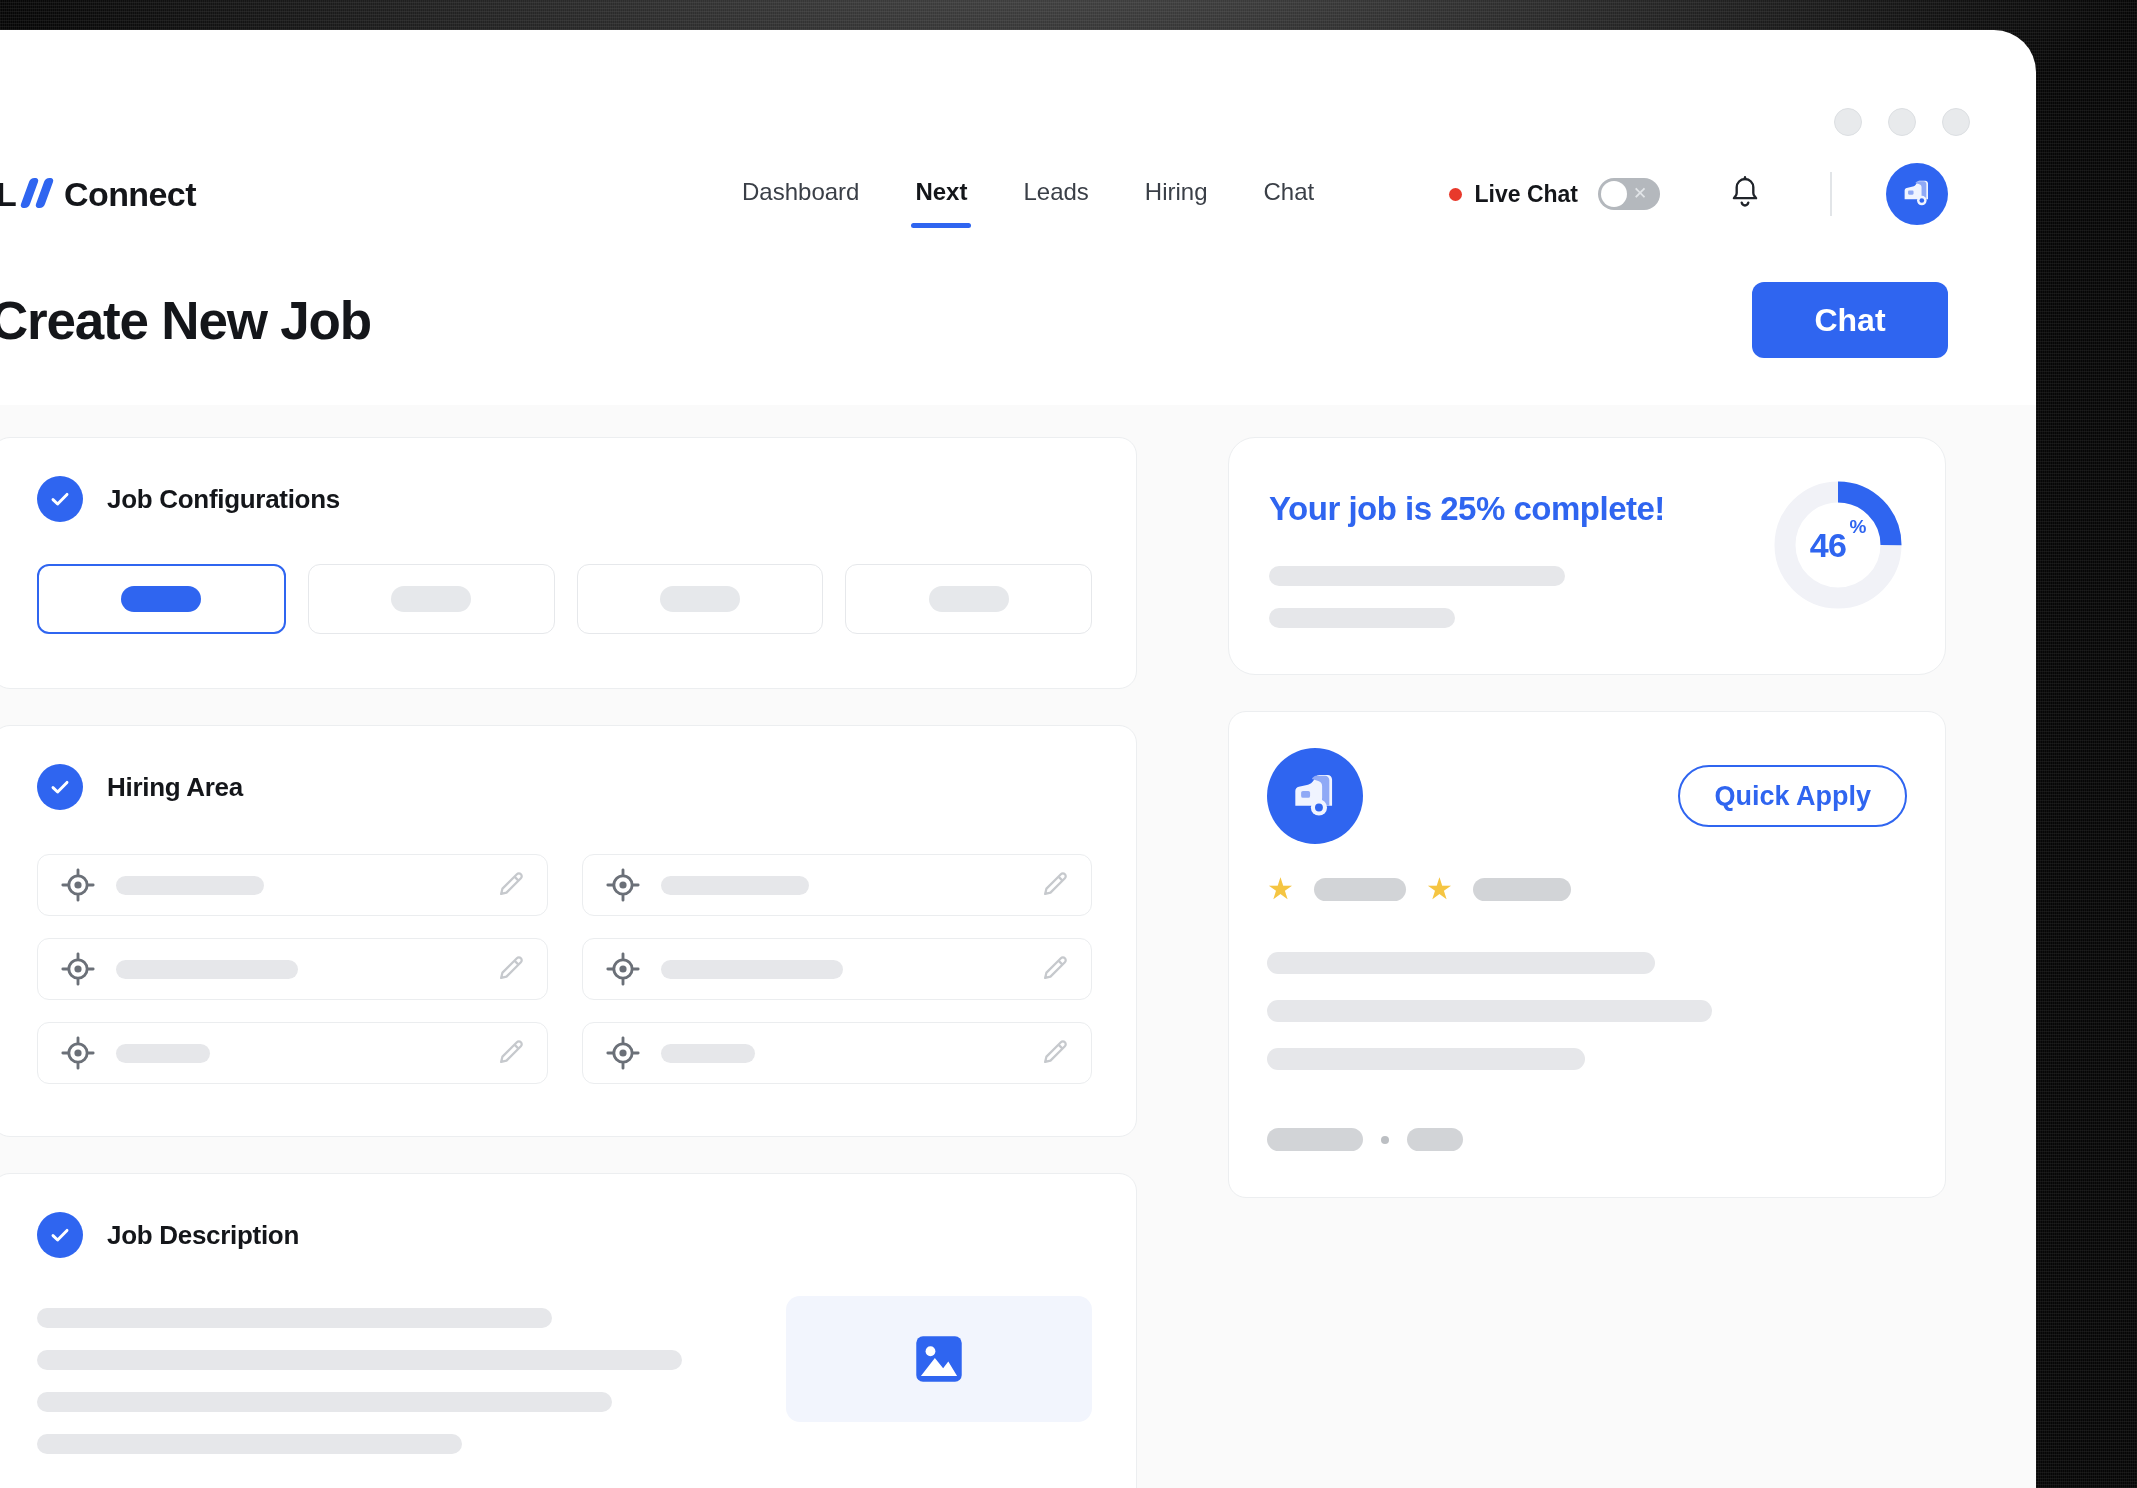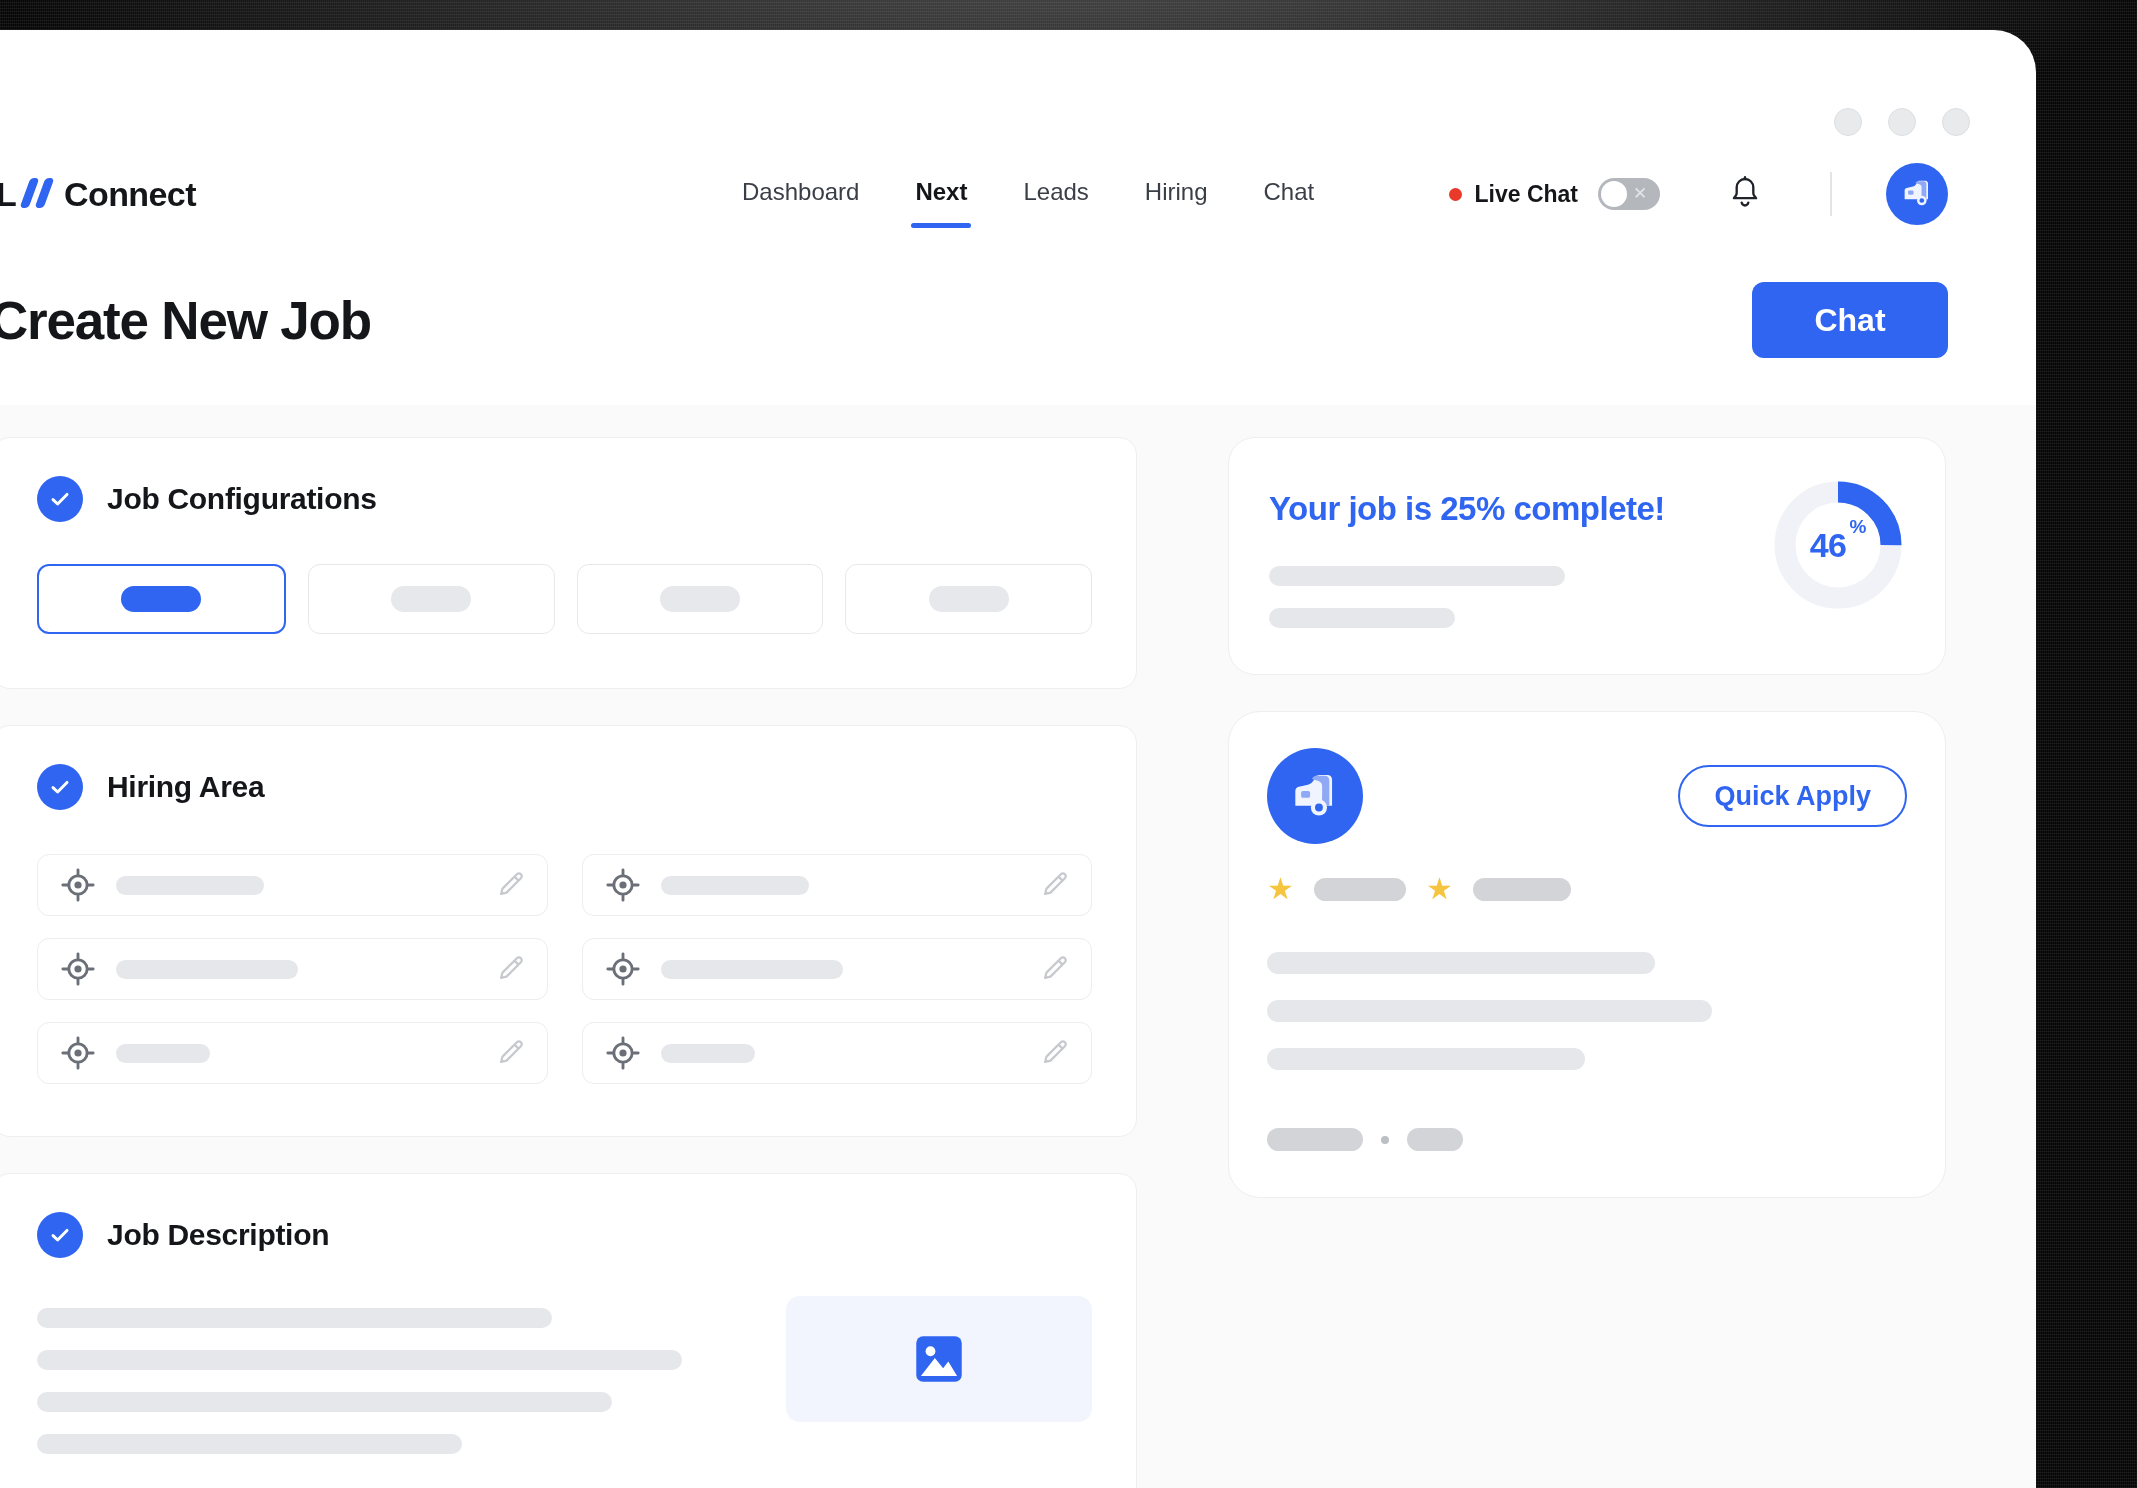--- a/index.html
+++ b/index.html
@@ -221,21 +221,21 @@
     gap: 24px;
     padding: 38px 44px 0 44px;
   }
   .check-circle {
     width: 46px; height: 46px; border-radius: 50%;
     background: #2F65F0;
     display: flex; align-items: center; justify-content: center;
     flex: 0 0 auto;
   }
   .card-title {
-    font-size: 30px;
+    font-size: 26px;
     font-weight: 700;
     color: #14161a;
     letter-spacing: -0.3px;
   }
 
   
   .config-row {
     display: flex;
     gap: 22px;
     padding: 42px 44px 54px 44px;
@@ -328,21 +328,21 @@
     color: #2F65F0;
     font-weight: 700;
   }
   #donut-num { font-size: 34px; letter-spacing: -0.5px; }
   #donut-pct { font-size: 19px; align-self: flex-start; margin-top: 38px; margin-left: 3px; }
 
   
   #preview-card {
     background: #fff;
     border: 1.5px solid #eceef0;
-    border-radius: 32px;
+    border-radius: 18px;
     padding: 36px 38px 46px 38px;
   }
   #preview-top {
     display: flex;
     align-items: center;
     justify-content: space-between;
   }
   #preview-logo {
     width: 96px; height: 96px; border-radius: 50%;
     background: #2F65F0;

